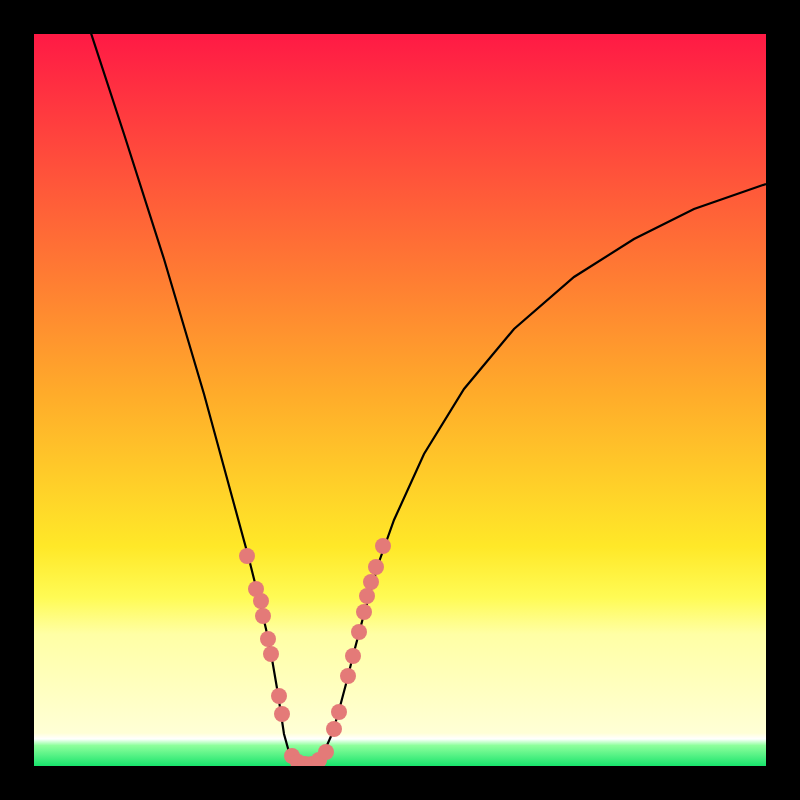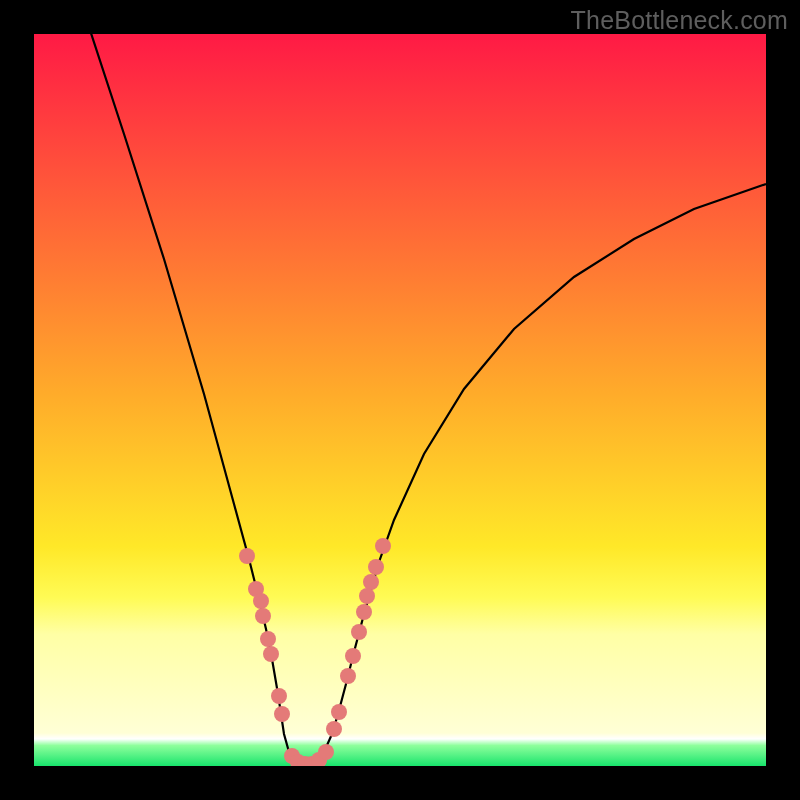--- a/index.html
+++ b/index.html
@@ -68,14 +68,13 @@
         <circle cx="305" cy="678" r="8" fill="#e47a78"></circle>
         <circle cx="300" cy="695" r="8" fill="#e47a78"></circle>
         <circle cx="258" cy="722" r="8" fill="#e47a78"></circle>
         <circle cx="264" cy="728" r="8" fill="#e47a78"></circle>
         <circle cx="271" cy="730" r="8" fill="#e47a78"></circle>
         <circle cx="278" cy="730" r="8" fill="#e47a78"></circle>
         <circle cx="285" cy="726" r="8" fill="#e47a78"></circle>
         <circle cx="292" cy="718" r="8" fill="#e47a78"></circle>
       </svg>
   </div>
-  <div class="watermark">TheBottleneck.com</div>
 </div>
 
 </body></html>

